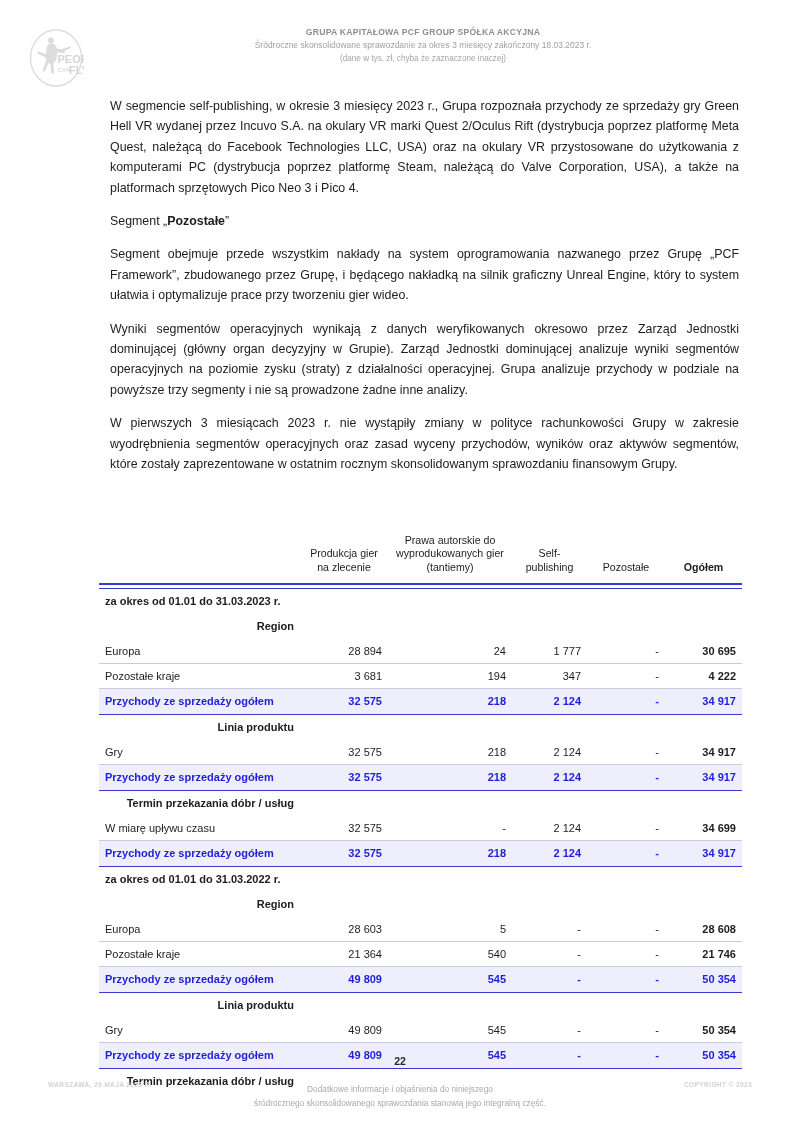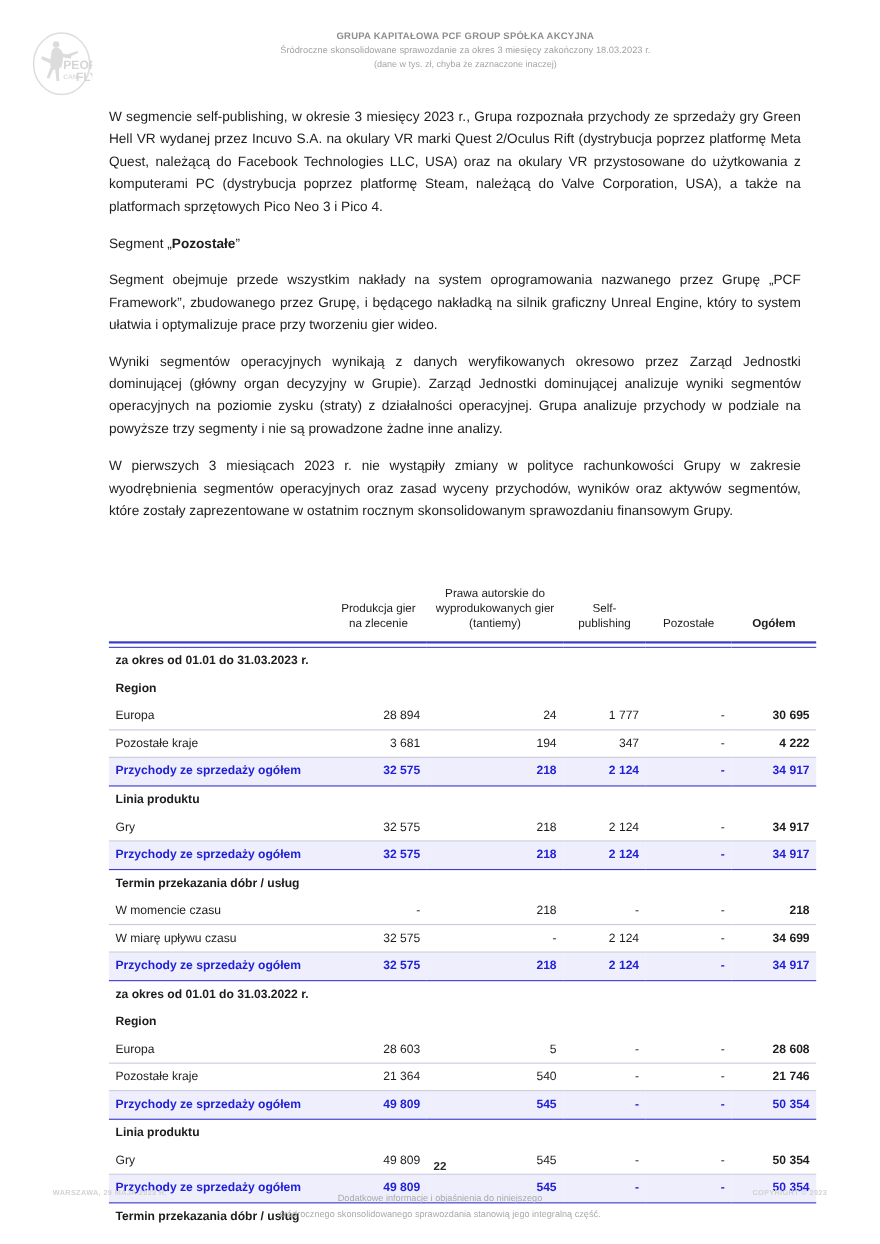--- a/index.html
+++ b/index.html
@@ -60,21 +60,21 @@
   }
   .header-line3 {
     font-size: 8.2px;
     line-height: 13px;
     color: #a6a6a6;
   }
 
   
   .content {
     position: absolute;
-    left: 99px;
+    left: 110px;
     top: 96px;
     width: 629px;
   }
   p.body {
     margin: 0 0 13px 0;
     font-size: 12.4px;
     line-height: 20.4px;
     text-align: justify;
     color: #1d1d1d;
     letter-spacing: 0.01px;
@@ -134,20 +134,21 @@
     font-weight: bold;
     font-size: 11px;
     padding-top: 6px;
     padding-bottom: 6px;
   }
   tr.group-head td {
     font-weight: bold;
     font-size: 11px;
     padding-top: 6px;
     padding-bottom: 6px;
+    text-align: right;
   }
   tr.data td.total { font-weight: bold; }
   tr.data td { border-bottom: 0.8px solid #c9c9de; }
 
   tr.total-row td {
     background: #eeeefc;
     color: #1f1fd8;
     font-weight: bold;
     border-top: 1.1px solid #3a3ad0;
     border-bottom: 1.1px solid #3a3ad0;
@@ -340,28 +341,20 @@
           </tr>
           <tr class="group-head">
             <td class="lbl">Termin przekazania dóbr / usług</td>
             <td class="num"></td>
             <td class="num"></td>
             <td class="num"></td>
             <td class="num"></td>
             <td class="num total"></td>
           </tr>
           <tr class="data">
-            <td class="lbl">W momencie czasu</td>
-            <td class="num">-</td>
-            <td class="num">218</td>
-            <td class="num">-</td>
-            <td class="num">-</td>
-            <td class="num total">218</td>
-          </tr>
-          <tr class="data">
             <td class="lbl">W miarę upływu czasu</td>
             <td class="num">32 575</td>
             <td class="num">-</td>
             <td class="num">2 124</td>
             <td class="num">-</td>
             <td class="num total">34 699</td>
           </tr>
           <tr class="total-row">
             <td class="lbl">Przychody ze sprzedaży ogółem</td>
             <td class="num">32 575</td>

